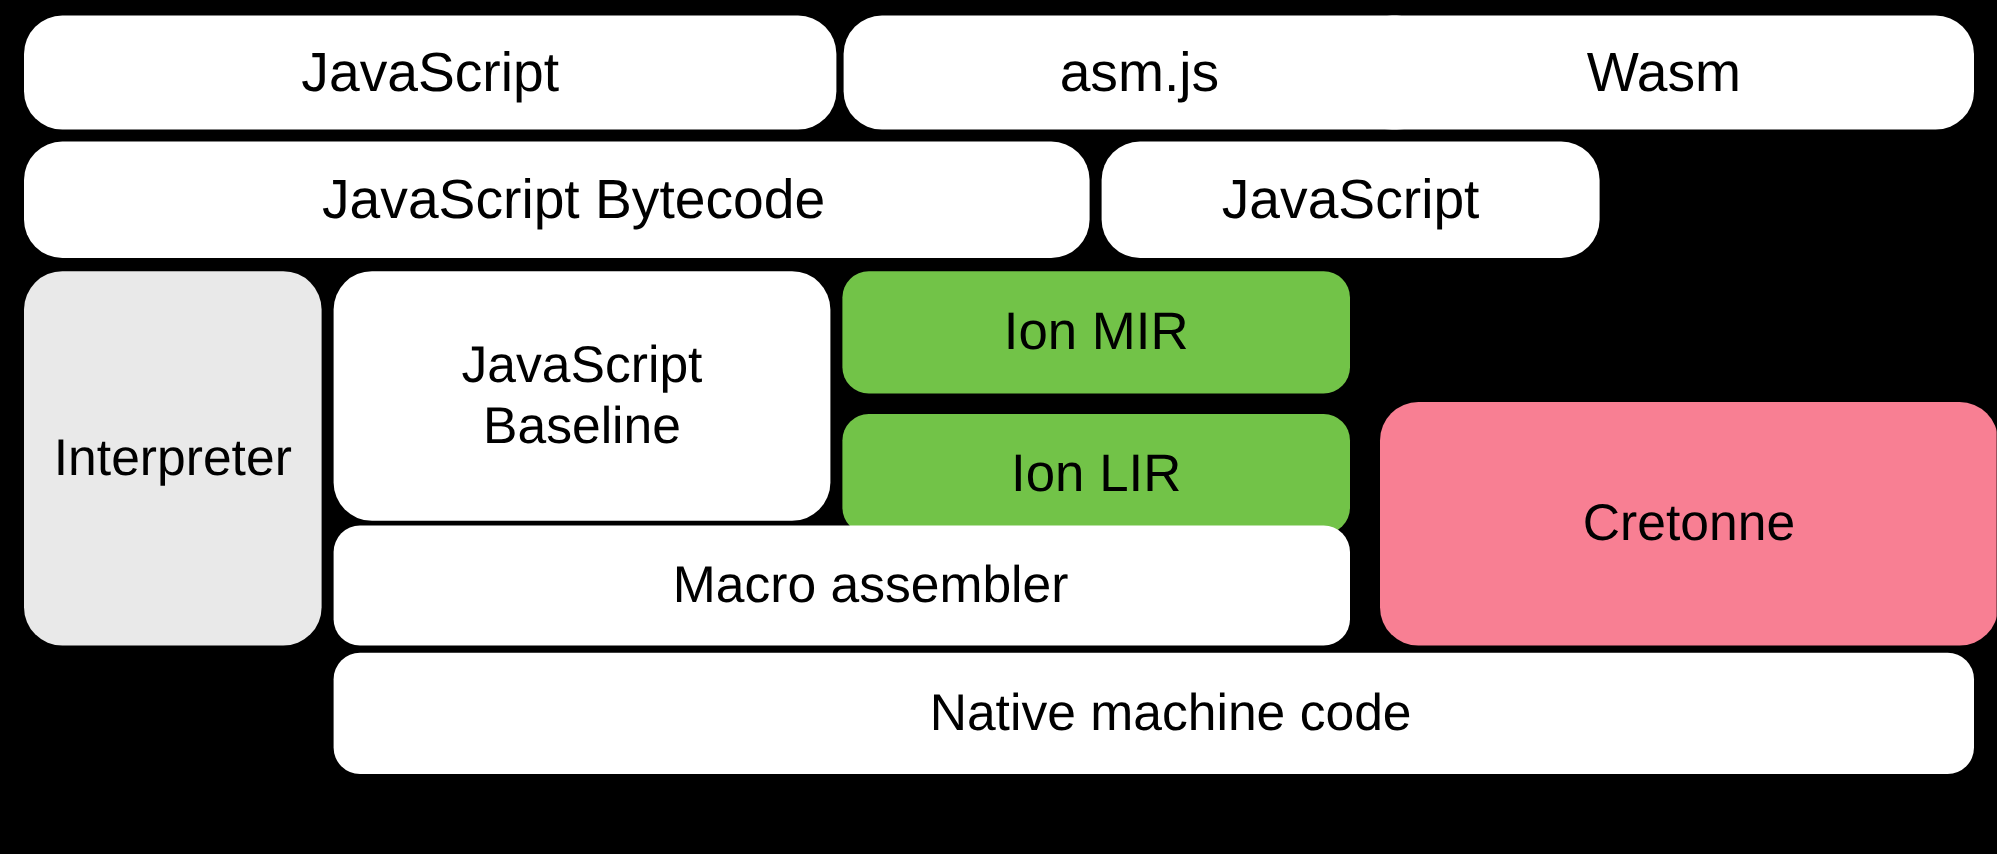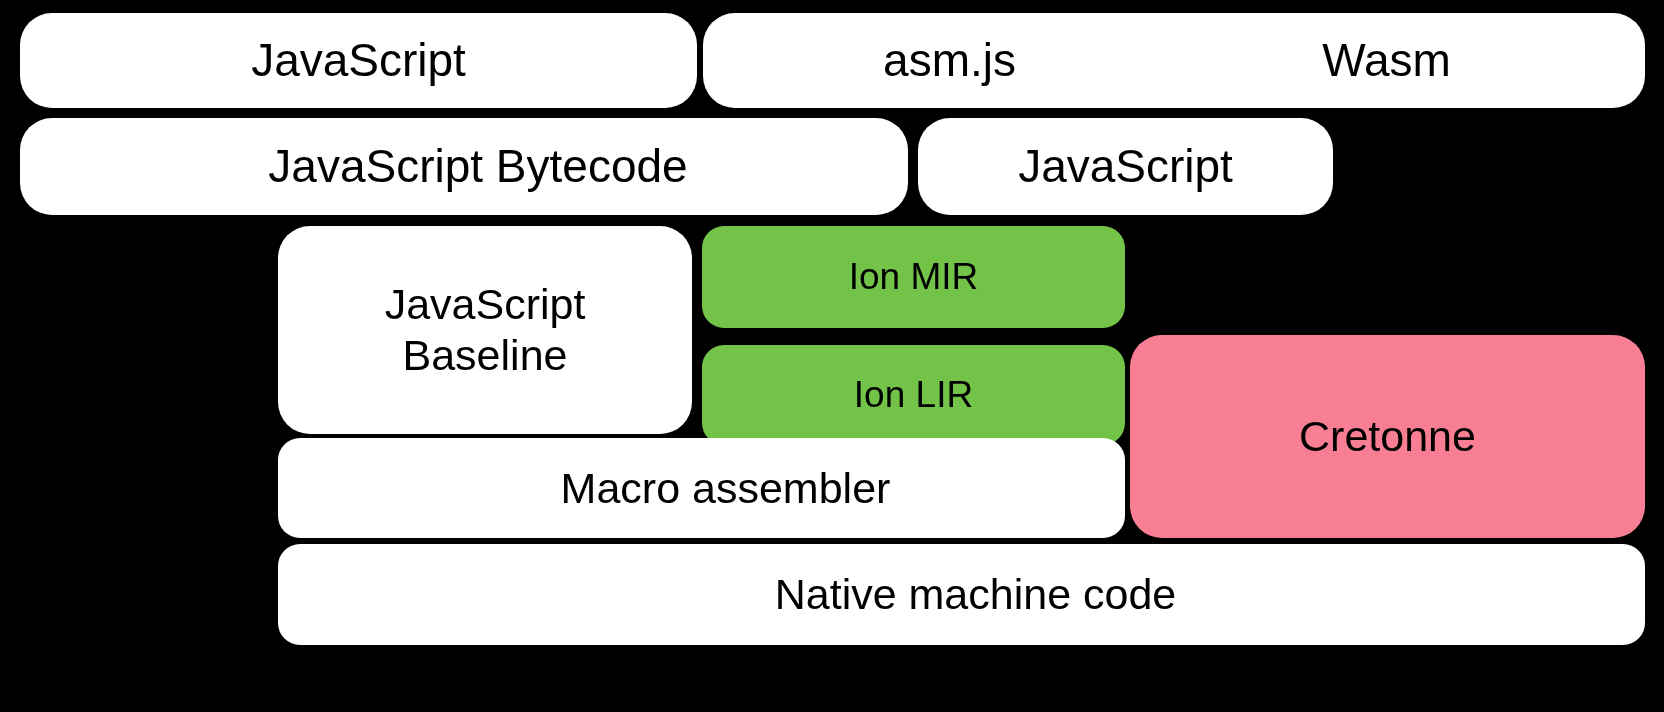--- a/index.html
+++ b/index.html
@@ -29,42 +29,43 @@
     color: #000000;
     font-family: "Liberation Sans", sans-serif;
     font-weight: 400;
     line-height: 1.18;
     white-space: pre-line;
     user-select: none;
   }
   .fill-white  { background: #ffffff; }
   .fill-gray   { background: #e9e9e9; }
   .fill-green  { background: #72c348; }
-  .fill-pink   { background: #f87f93; }
+  .fill-pink   { background: #f87f93; margin-left: 20px; }
 
   .size-lg { font-size: 46px; }
   .size-md { font-size: 43px; }
-  .size-sm { font-size: 37px; }
+  .size-sm { font-size: 44px; }
   .radius-sm { border-radius: 22px; }
 </style>
 </head>
 <body>
 
 <div id="diagram">
 
   <div class="node fill-white size-lg" style="left:20px; top:13px; width:677px; height:95px;">JavaScript</div>
 
   <div class="node fill-white size-lg" style="left:703px; top:13px; width:493px; height:95px;">asm.js</div>
 
   <div class="node fill-white size-lg" style="left:1128px; top:13px; width:517px; height:95px;">Wasm</div>
 
   <div class="node fill-white size-lg" style="left:20px; top:118px; width:888px; height:97px;padding-left:28px;">JavaScript Bytecode</div>
 
   <div class="node fill-white size-lg" style="left:918px; top:118px; width:415px; height:97px;">JavaScript</div>
 
+  <div class="node fill-gray size-md" style="left:20px; top:226px; width:248px; height:312px;">Interpreter</div>
 
   <div class="node fill-white size-md" style="left:278px; top:226px; width:414px; height:208px;">JavaScript
 Baseline</div>
 
   <div class="node fill-green size-sm radius-sm" style="left:702px; top:226px; width:423px; height:102px;">Ion MIR</div>
 
   <div class="node fill-green size-sm radius-sm" style="left:702px; top:345px; width:423px; height:100px;">Ion LIR</div>
 
   <div class="node fill-pink size-md" style="left:1130px; top:335px; width:515px; height:203px;">Cretonne</div>
 

